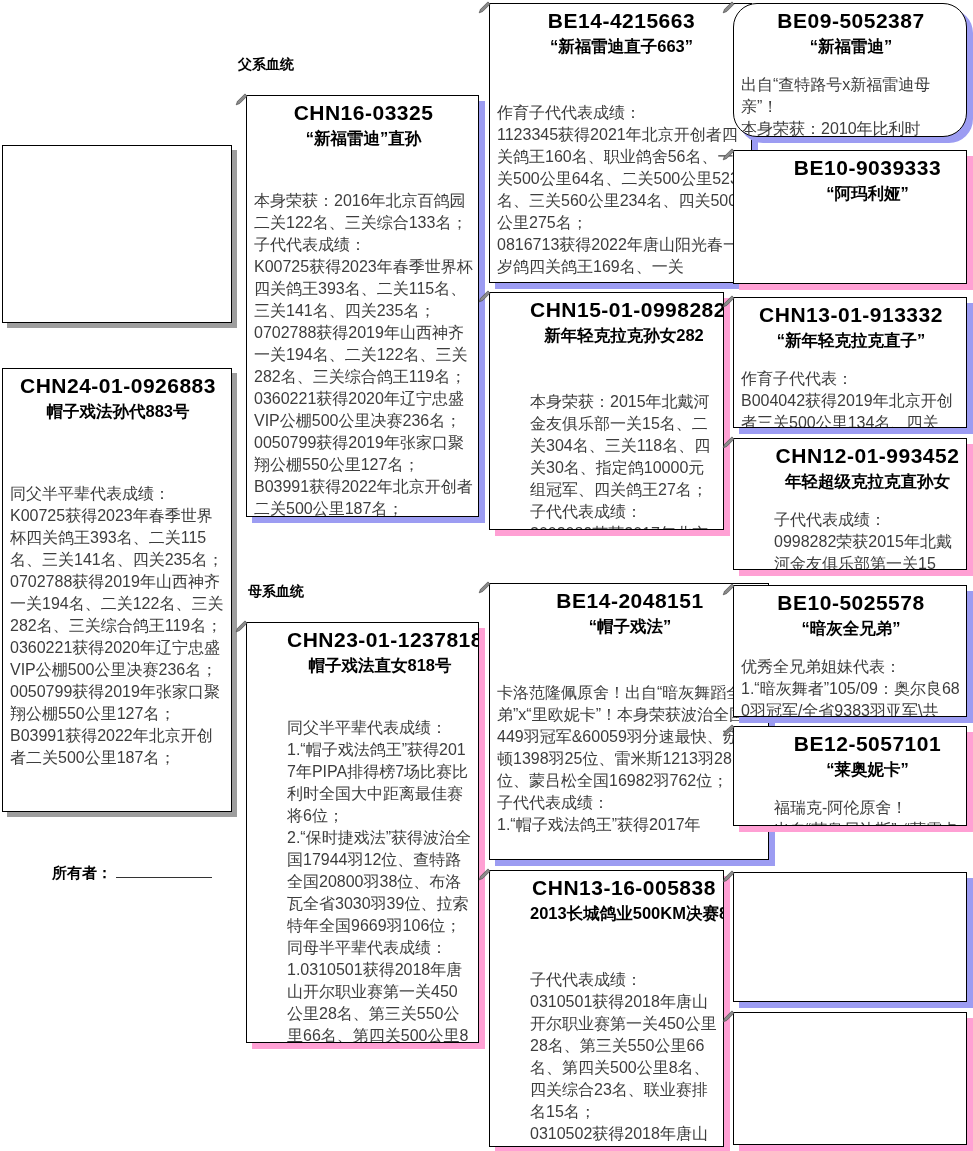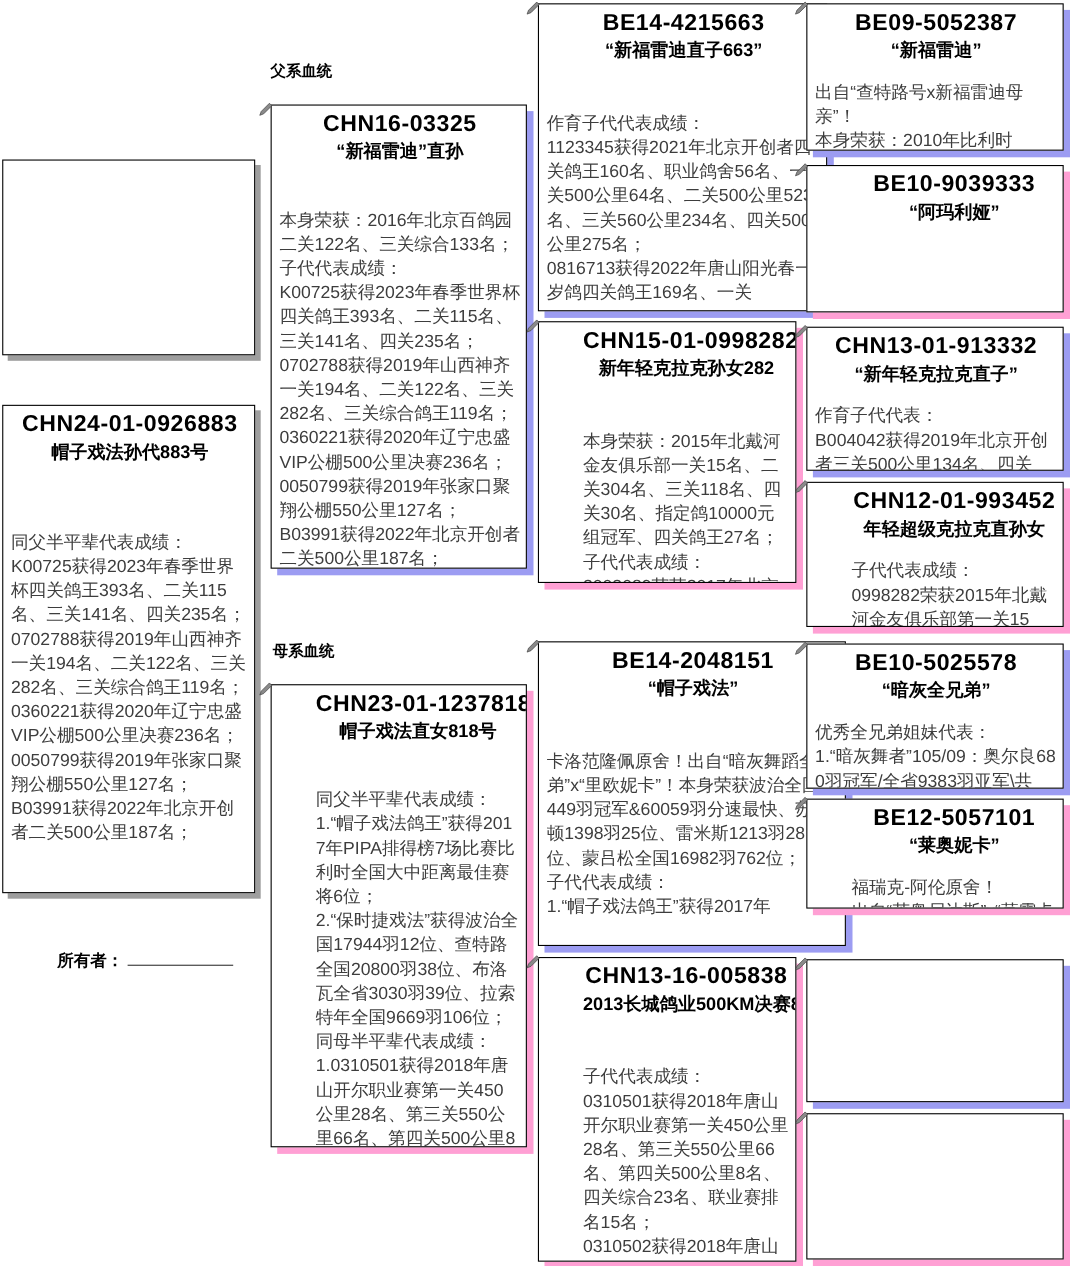--- a/index.html
+++ b/index.html
@@ -23,21 +23,21 @@
   .owner-line{display:inline-block;width:96px;height:12px;border-bottom:1.5px solid #333;
               margin-left:4px;}
   .pen{position:absolute;width:14px;height:14px;}
   .pen svg{display:block;}
 </style>
 </head>
 <body>
 
 <div id="page">
 
-  <div class="lineage-label" style="left:246px;top:56px;">父系血统</div>
+  <div class="lineage-label" style="left:238px;top:56px;">父系血统</div>
   <div class="lineage-label" style="left:248px;top:583px;">母系血统</div>
 
   <div class="owner" style="left:52px;top:864px;"><span>所有者：</span><span class="owner-line"></span></div>
 
   <div class="pbox shadow-gray" style="left:2px;top:145px;width:230px;height:178px;"></div>
 
   <div class="pbox shadow-gray" style="left:2px;top:368px;width:230px;height:444px;">
     <div class="ring">CHN24-01-0926883</div>
     <div class="pname">帽子戏法孙代883号</div>
     <div class="pbody gap-lg">同父半平辈代表成绩：
@@ -97,21 +97,21 @@
   </div>
 
   <div class="pbox shadow-pink" style="left:489px;top:870px;width:235px;height:277px;">
     <div class="ring">CHN13-16-005838</div>
     <div class="pname">2013长城鸽业500KM决赛8名</div>
     <div class="pbody gap-gp">子代代表成绩：
 0310501获得2018年唐山开尔职业赛第一关450公里28名、第三关550公里66名、第四关500公里8名、四关综合23名、联业赛排名15名；
 0310502获得2018年唐山开尔职业赛第一关450公里20名、第三关550公里91名、第四关</div>
   </div>
 
-  <div class="pbox shadow-blue" style="left:733px;top:3px;width:234px;height:134px;">
+  <div class="pbox shadow-blue" style="left:733px;top:3px;width:234px;height:134px;border-radius:24px;">
     <div class="ring">BE09-5052387</div>
     <div class="pname">“新福雷迪”</div>
     <div class="pbody gap-sm">出自“查特路号x新福雷迪母亲”！
 本身荣获：2010年比利时</div>
   </div>
 
   <div class="pbox shadow-pink" style="left:733px;top:150px;width:234px;height:134px;">
     <div class="ring">BE10-9039333</div>
     <div class="pname">“阿玛利娅”</div>
   </div>

